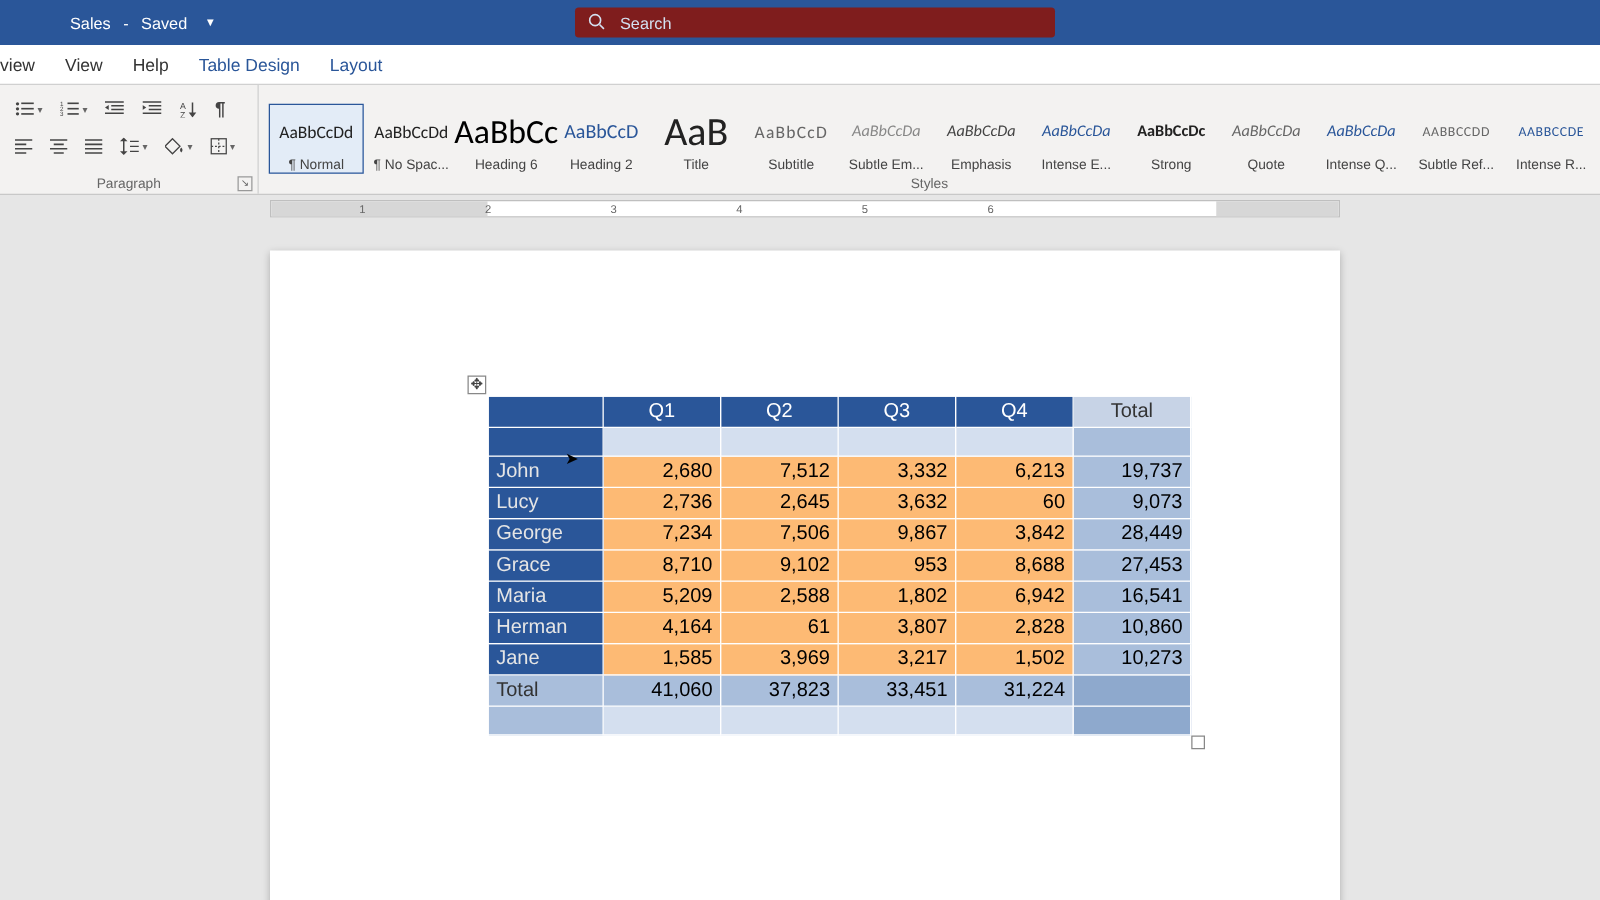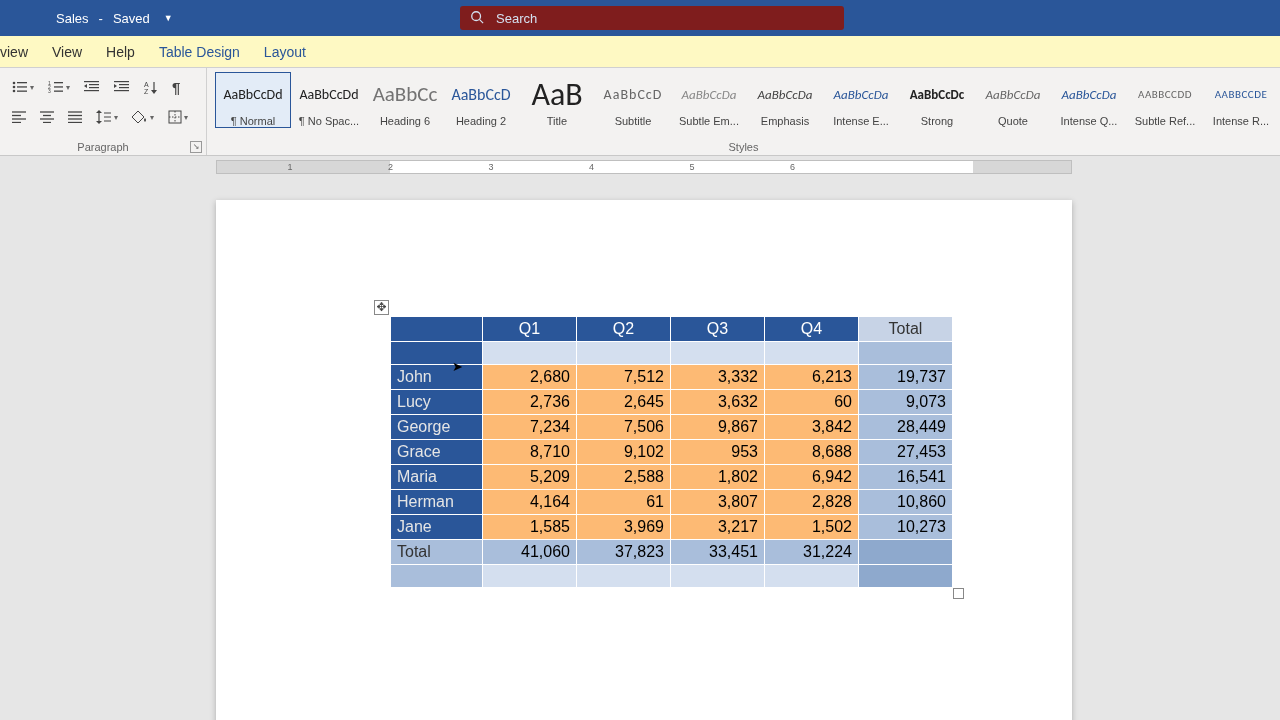--- a/index.html
+++ b/index.html
@@ -54,21 +54,21 @@
     background: transparent;
     border: none;
     outline: none;
     color: #d4e0f0;
     font-size: 13px;
     width: 100%;
   }
   .search-box input::placeholder { color: #d4e0f0; }
   
   .tabs-row {
-    background: #fef9c3;
+    background: #ffffff;
     height: 32px;
     border-bottom: 1px solid #d0d0d0;
     display: flex;
     align-items: center;
     padding-left: 0;
     font-size: 14px;
     color: #333;
   }
   .tabs-row .tab {
     padding: 6px 12px;
@@ -127,20 +127,21 @@
     line-height: 10px;
     text-align: center;
     color: #666;
     cursor: pointer;
   }
   .styles-group {
     flex: 1;
     position: relative;
     padding: 4px 0 0 8px;
     overflow: hidden;
+    margin-top: 11px;
   }
   .styles-row {
     display: flex;
     align-items: center;
   }
   .style-item {
     width: 76px;
     text-align: center;
     cursor: pointer;
     flex-shrink: 0;
@@ -438,21 +439,21 @@
     <div class="styles-row" id="styles-row">
         <div class="style-item sel">
           <div class="style-prev" style="font-size:14px;color:#222;">AaBbCcDd</div>
           <div class="style-name">¶ Normal</div>
         </div>
         <div class="style-item">
           <div class="style-prev" style="font-size:14px;color:#222;">AaBbCcDd</div>
           <div class="style-name">¶ No Spac...</div>
         </div>
         <div class="style-item">
-          <div class="style-prev" style="font-size:21px;color:#737373;">AaBbCc</div>
+          <div class="style-prev" style="font-size:27px;color:#000000;">AaBbCc</div>
           <div class="style-name">Heading 6</div>
         </div>
         <div class="style-item">
           <div class="style-prev" style="font-size:16px;color:#2a5699;">AaBbCcD</div>
           <div class="style-name">Heading 2</div>
         </div>
         <div class="style-item">
           <div class="style-prev" style="font-size:32px;color:#222;">AaB</div>
           <div class="style-name">Title</div>
         </div>

